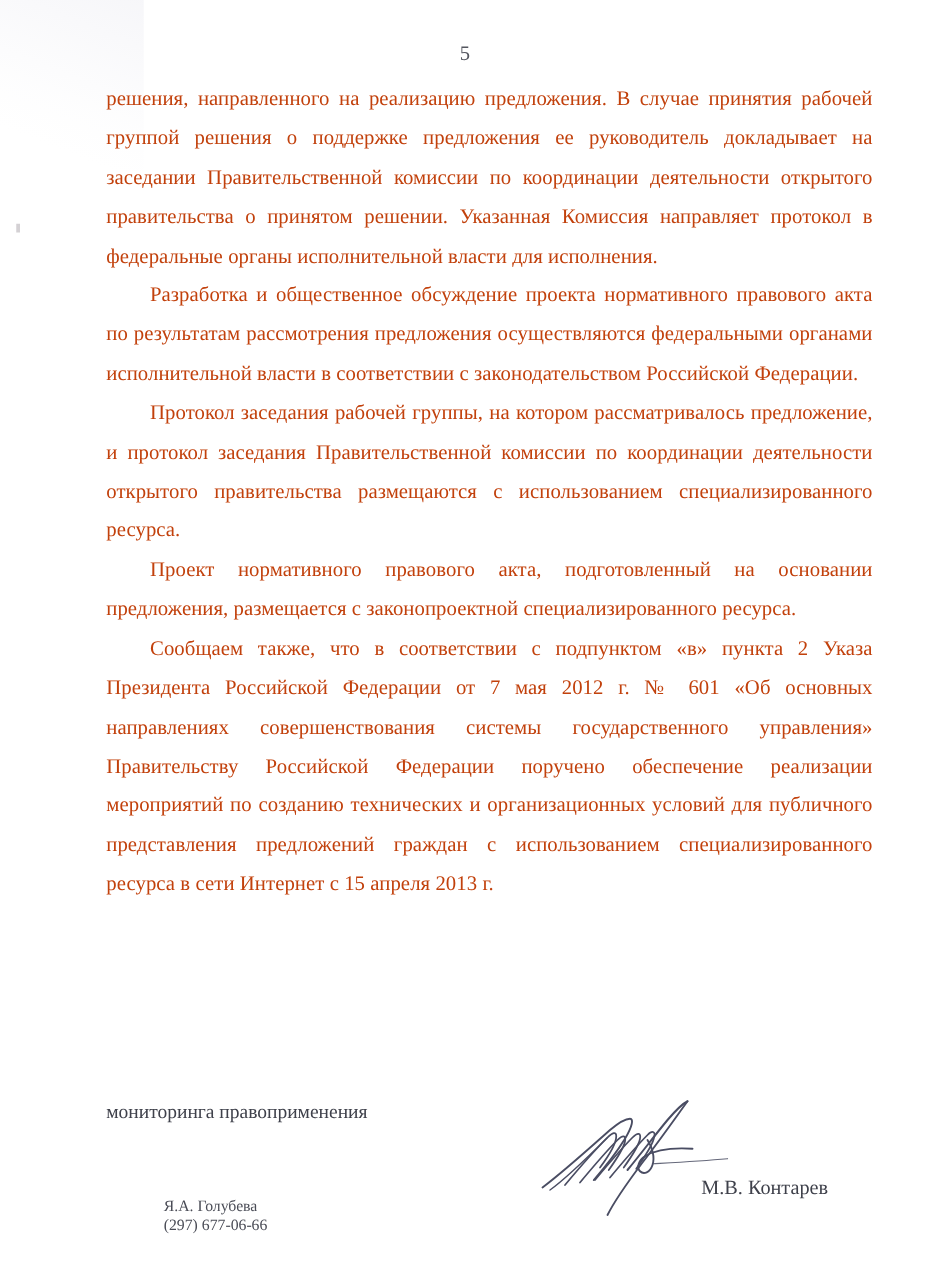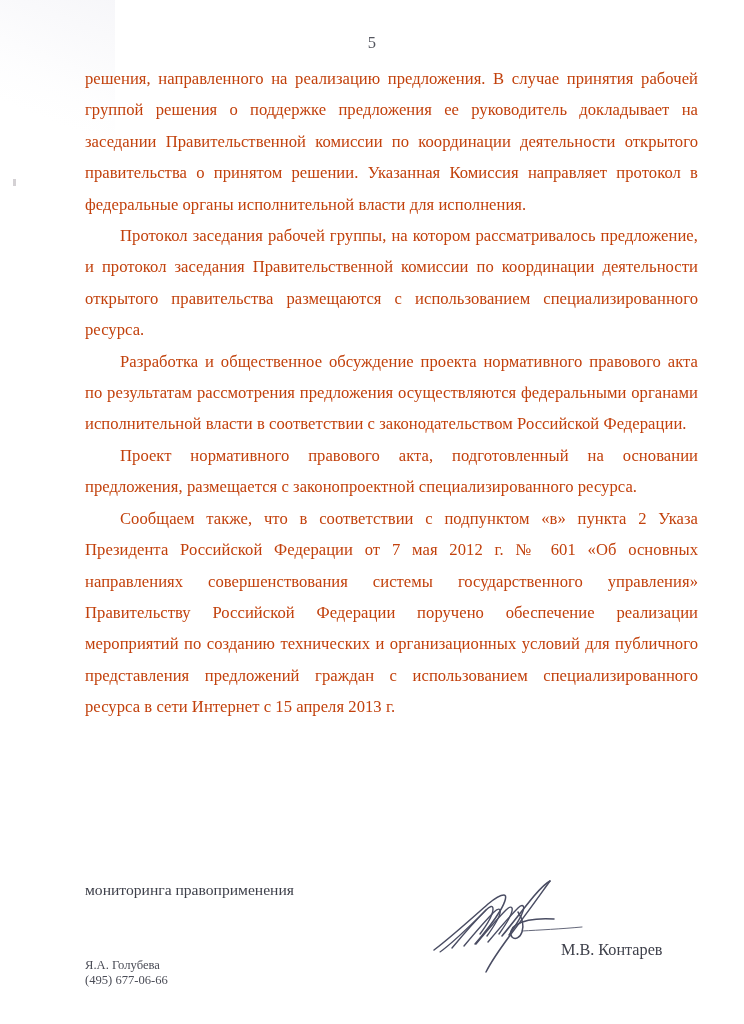--- a/index.html
+++ b/index.html
@@ -111,37 +111,38 @@
   .contact-block {
     position: absolute;
     left: 85px;
     top: 958px;
   }
   .contact-line {
     font-size: 12.6px;
     line-height: 15.4px;
     color: #4a4c56;
     white-space: nowrap;
+    margin-left: 46px;
   }
 </style>
 </head>
 <body>
 
 <div id="page">
 
   <div class="scan-corner-tint"></div>
 
   <div class="scan-speck"></div>
 
   <div class="page-number">5</div>
 
   <div class="body-block">
     <p class="para">решения, направленного на реализацию предложения. В случае принятия рабочей группой решения о поддержке предложения ее руководитель докладывает на заседании Правительственной комиссии по координации деятельности открытого правительства о принятом решении. Указанная Комиссия направляет протокол в федеральные органы исполнительной власти для исполнения.</p>
+    <p class="para indent">Разработка и общественное обсуждение проекта нормативного правового акта по результатам рассмотрения предложения осуществляются федеральными органами исполнительной власти в соответствии с законодательством Российской Федерации.</p>
     <p class="para indent">Протокол заседания рабочей группы, на котором рассматривалось предложение, и протокол заседания Правительственной комиссии по координации деятельности открытого правительства размещаются с использованием специализированного ресурса.</p>
-    <p class="para indent">Разработка и общественное обсуждение проекта нормативного правового акта по результатам рассмотрения предложения осуществляются федеральными органами исполнительной власти в соответствии с законодательством Российской Федерации.</p>
     <p class="para indent">Проект нормативного правового акта, подготовленный на основании предложения, размещается с законопроектной специализированного ресурса.</p>
     <p class="para indent">Сообщаем также, что в соответствии с подпунктом «в» пункта 2 Указа Президента Российской Федерации от 7 мая 2012 г. № 601 «Об основных направлениях совершенствования системы государственного управления» Правительству Российской Федерации поручено обеспечение реализации мероприятий по созданию технических и организационных условий для публичного представления предложений граждан с использованием специализированного ресурса в сети Интернет с 15 апреля 2013 г.</p>
   </div>
 
   <div class="sig-block">
     <div class="sig-title-line">мониторинга правоприменения</div>
   </div>
 
   <div class="signature-ink">
     <svg width="200" height="115" viewBox="0 0 200 115" fill="none" xmlns="http://www.w3.org/2000/svg">
@@ -157,16 +158,16 @@
         <path d="M120 13 C 112 24, 98 44, 84 62 C 72 78, 62 92, 56 104" stroke-width="1.5"></path>
         <path d="M92 63 C 110 62, 130 61, 152 59" stroke-width="1.0" opacity="0.85"></path>
       </g>
     </svg>
   </div>
 
   <div class="signer-name">М.В. Контарев</div>
 
   <div class="contact-block">
     <div class="contact-line">Я.А. Голубева</div>
-    <div class="contact-line">(495) 677-06-66</div>
+    <div class="contact-line">(297) 677-06-66</div>
   </div>
 
 </div>
 
 </body></html>

